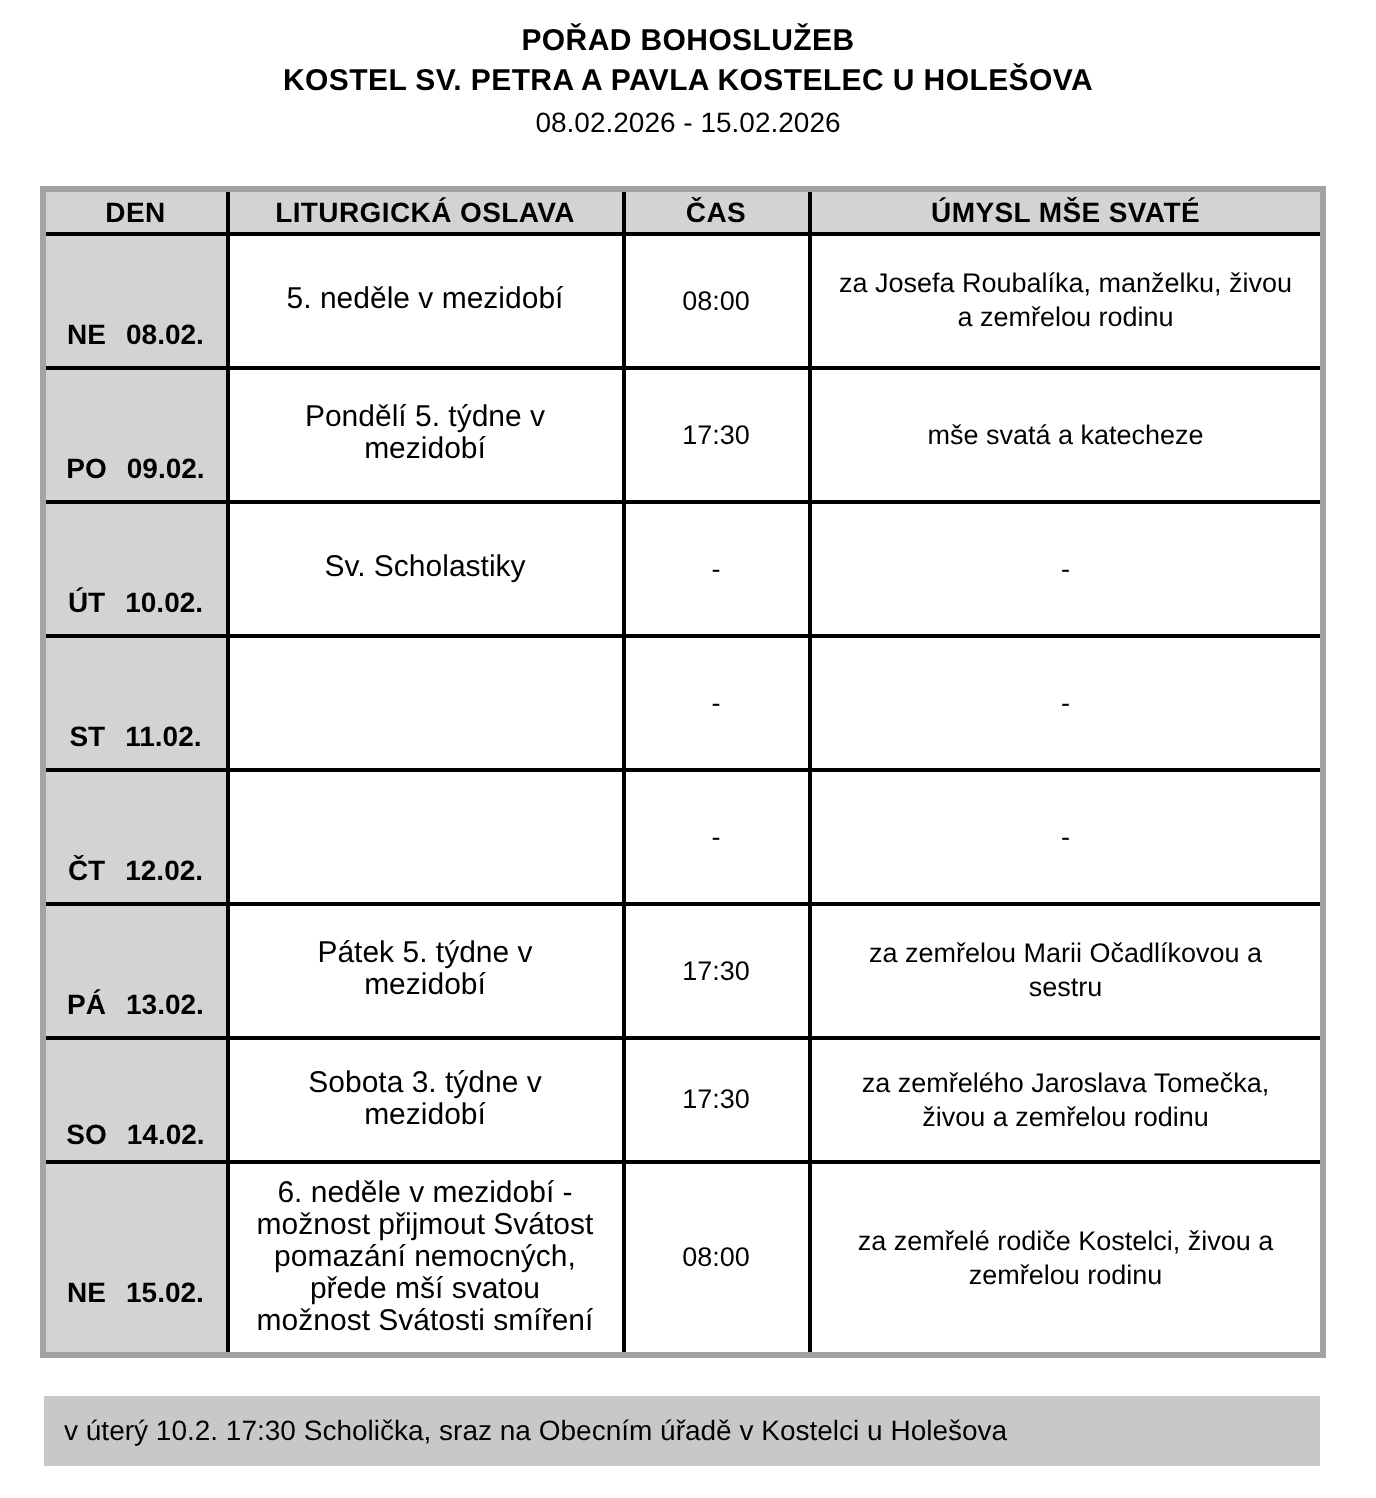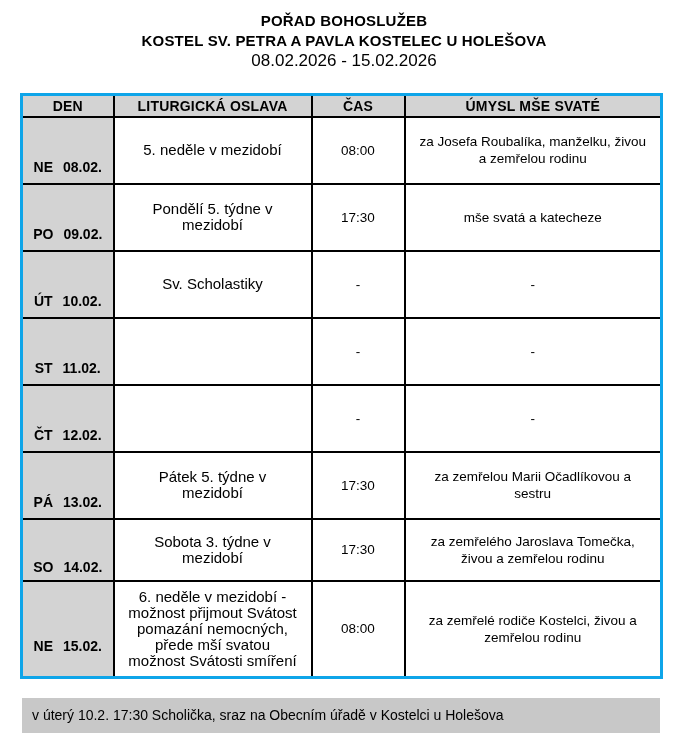--- a/index.html
+++ b/index.html
@@ -10,28 +10,28 @@
     color: #000;
     overflow: hidden;
   }
   .page { width: 688px; height: 612px; position: relative; }
 
   .title-block { text-align: center; padding-top: 11px; }
   .title-line1, .title-line2 {
     font-size: 15px; font-weight: bold; line-height: 20px;
     letter-spacing: 0.2px;
   }
-  .title-line3 { font-size: 17px; line-height: 20px; }
+  .title-line3 { font-size: 14px; line-height: 20px; }
 
   table.schedule {
     margin: 22px 0 0 20px;
     width: 640px;
     border-collapse: collapse;
     table-layout: fixed;
-    border: 3px solid #0ea5e9;
+    border: 3px solid #a3a3a3;
   }
   table.schedule col.c-den  { width: 92px; }
   table.schedule col.c-osl  { width: 198px; }
   table.schedule col.c-cas  { width: 93px; }
   table.schedule col.c-umy  { width: 257px; }
 
   table.schedule th, table.schedule td {
     border: 2px solid #000;
     vertical-align: middle;
     text-align: center;

